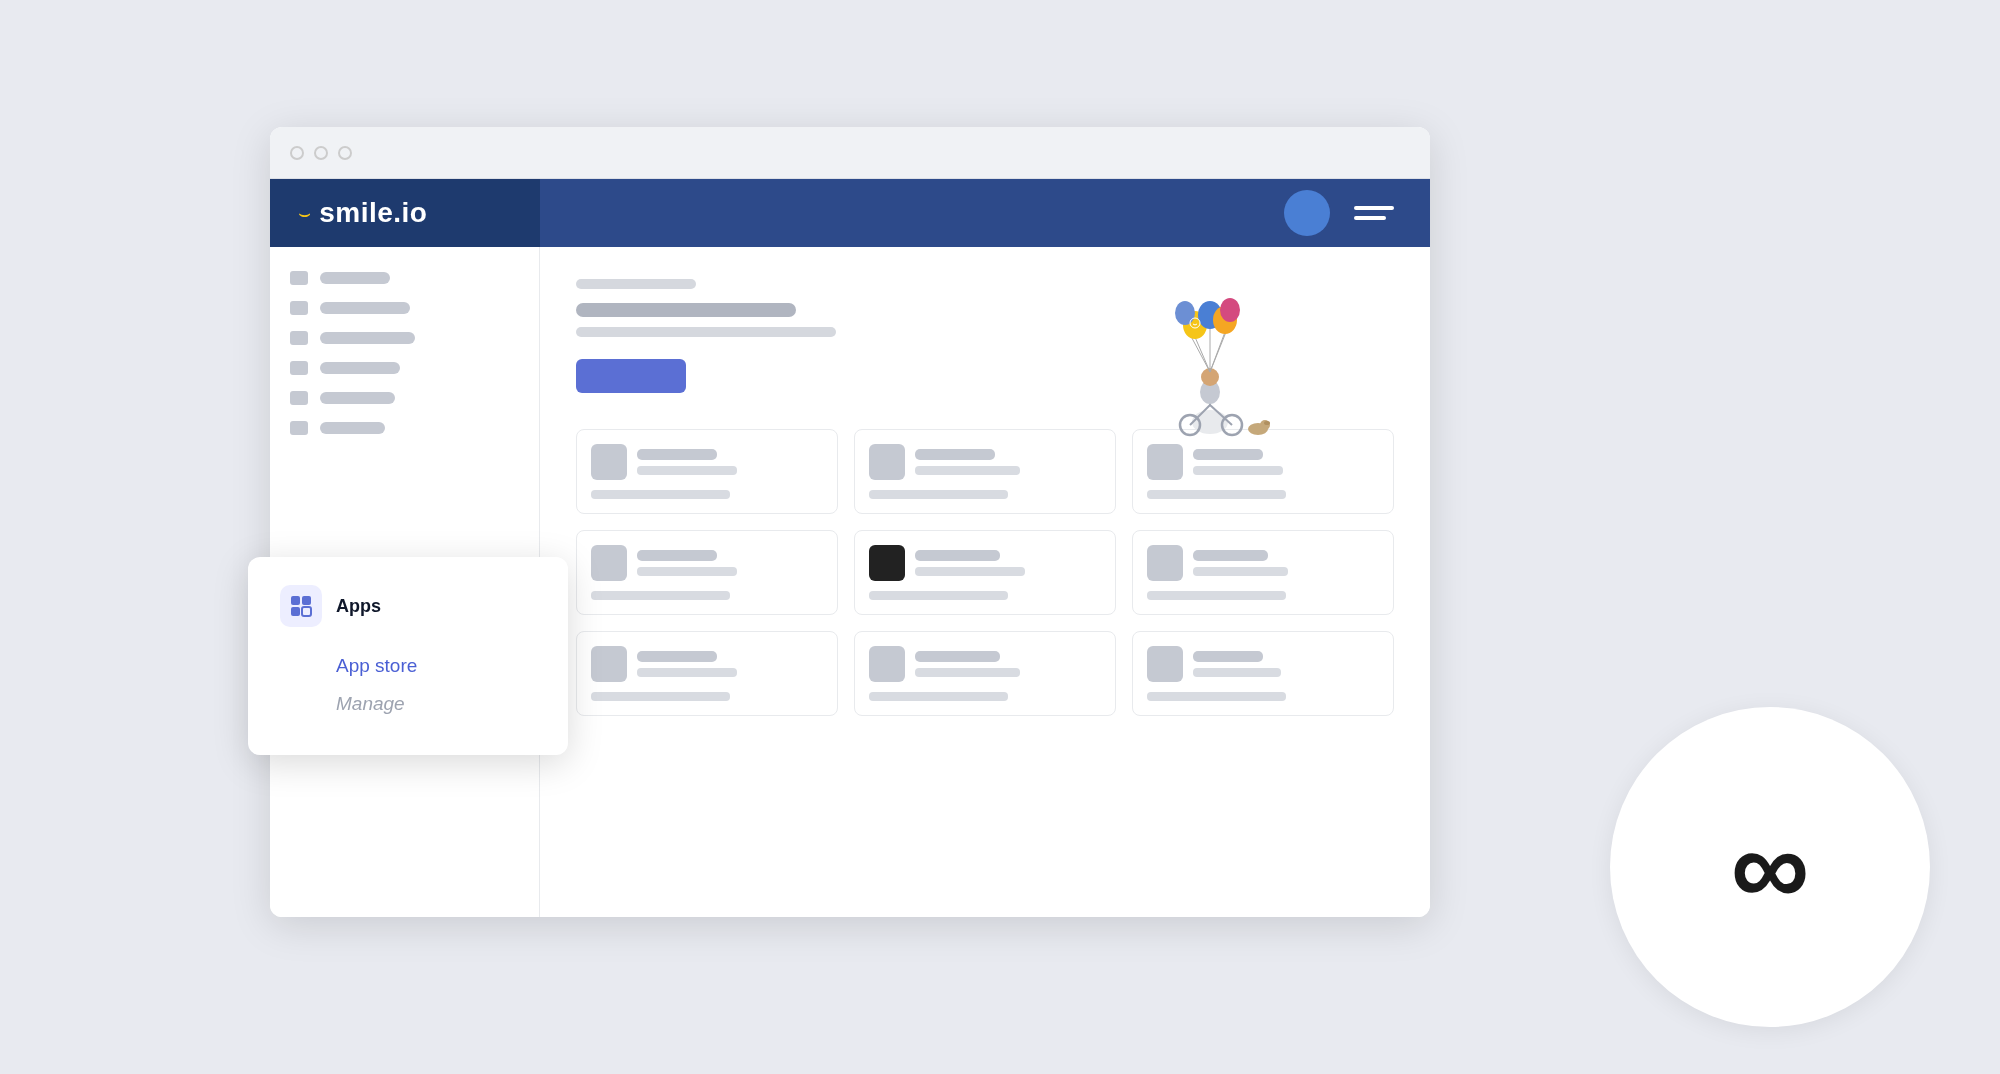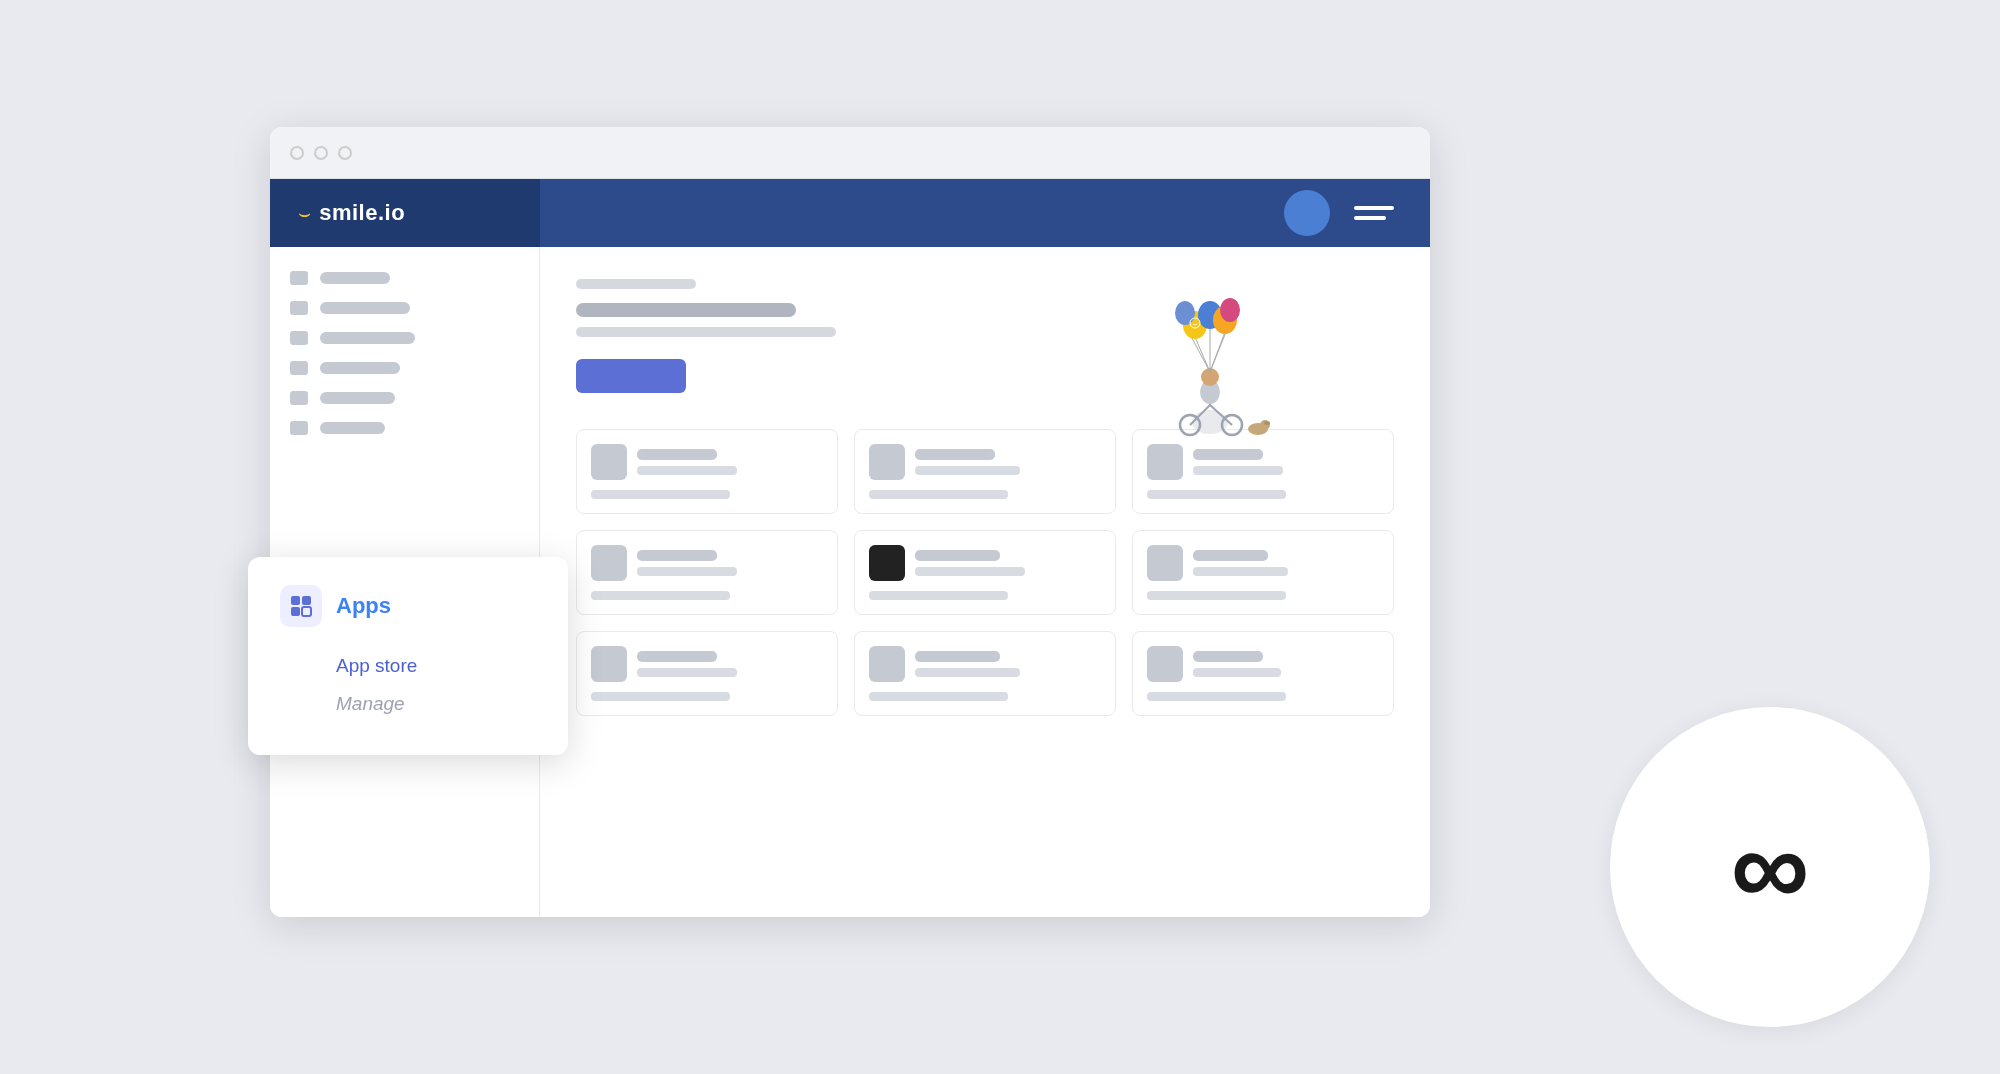--- a/index.html
+++ b/index.html
@@ -65,21 +65,21 @@
       padding: 0 28px;
       gap: 8px;
       flex-shrink: 0;
     }
     .nav-brand-logo {
       color: #f5c518;
       font-size: 20px;
     }
     .nav-brand-text {
       color: #fff;
-      font-size: 22px;
+      font-size: 28px;
       font-weight: 600;
       letter-spacing: 0.5px;
     }
     .nav-right {
       flex: 1;
       display: flex;
       align-items: center;
       justify-content: flex-end;
       padding-right: 36px;
       gap: 24px;
@@ -231,23 +231,23 @@
     .dropdown-icon {
       width: 42px; height: 42px;
       background: #edeeff;
       border-radius: 10px;
       display: flex;
       align-items: center;
       justify-content: center;
       flex-shrink: 0;
     }
     .dropdown-title {
-      font-size: 22px;
+      font-size: 18px;
       font-weight: 700;
-      color: #3b82f6;
+      color: #0f172a;
     }
     .dropdown-item {
       padding: 8px 0 8px 56px;
       font-size: 19px;
       cursor: pointer;
     }
     .dropdown-item.active {
       color: #4a5fd4;
       font-weight: 500;
       margin-top: 18px;

